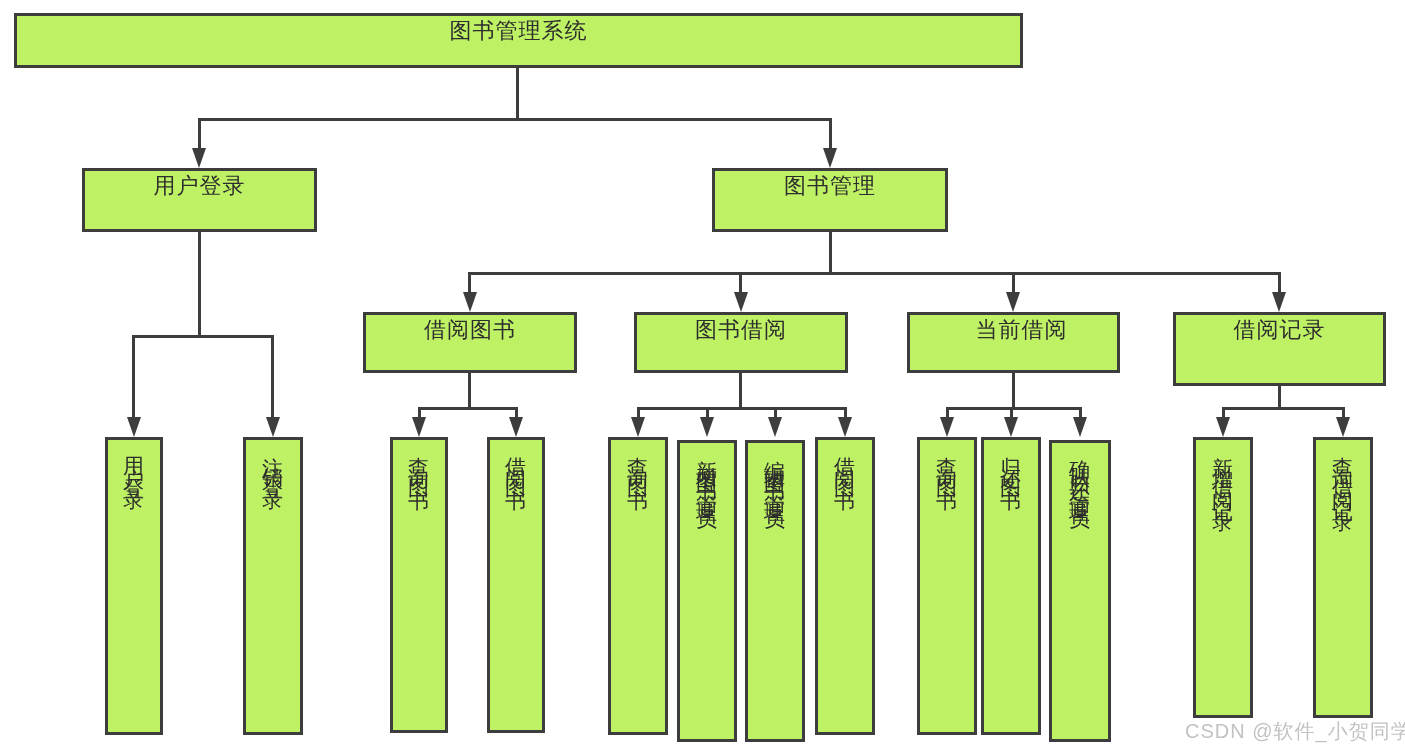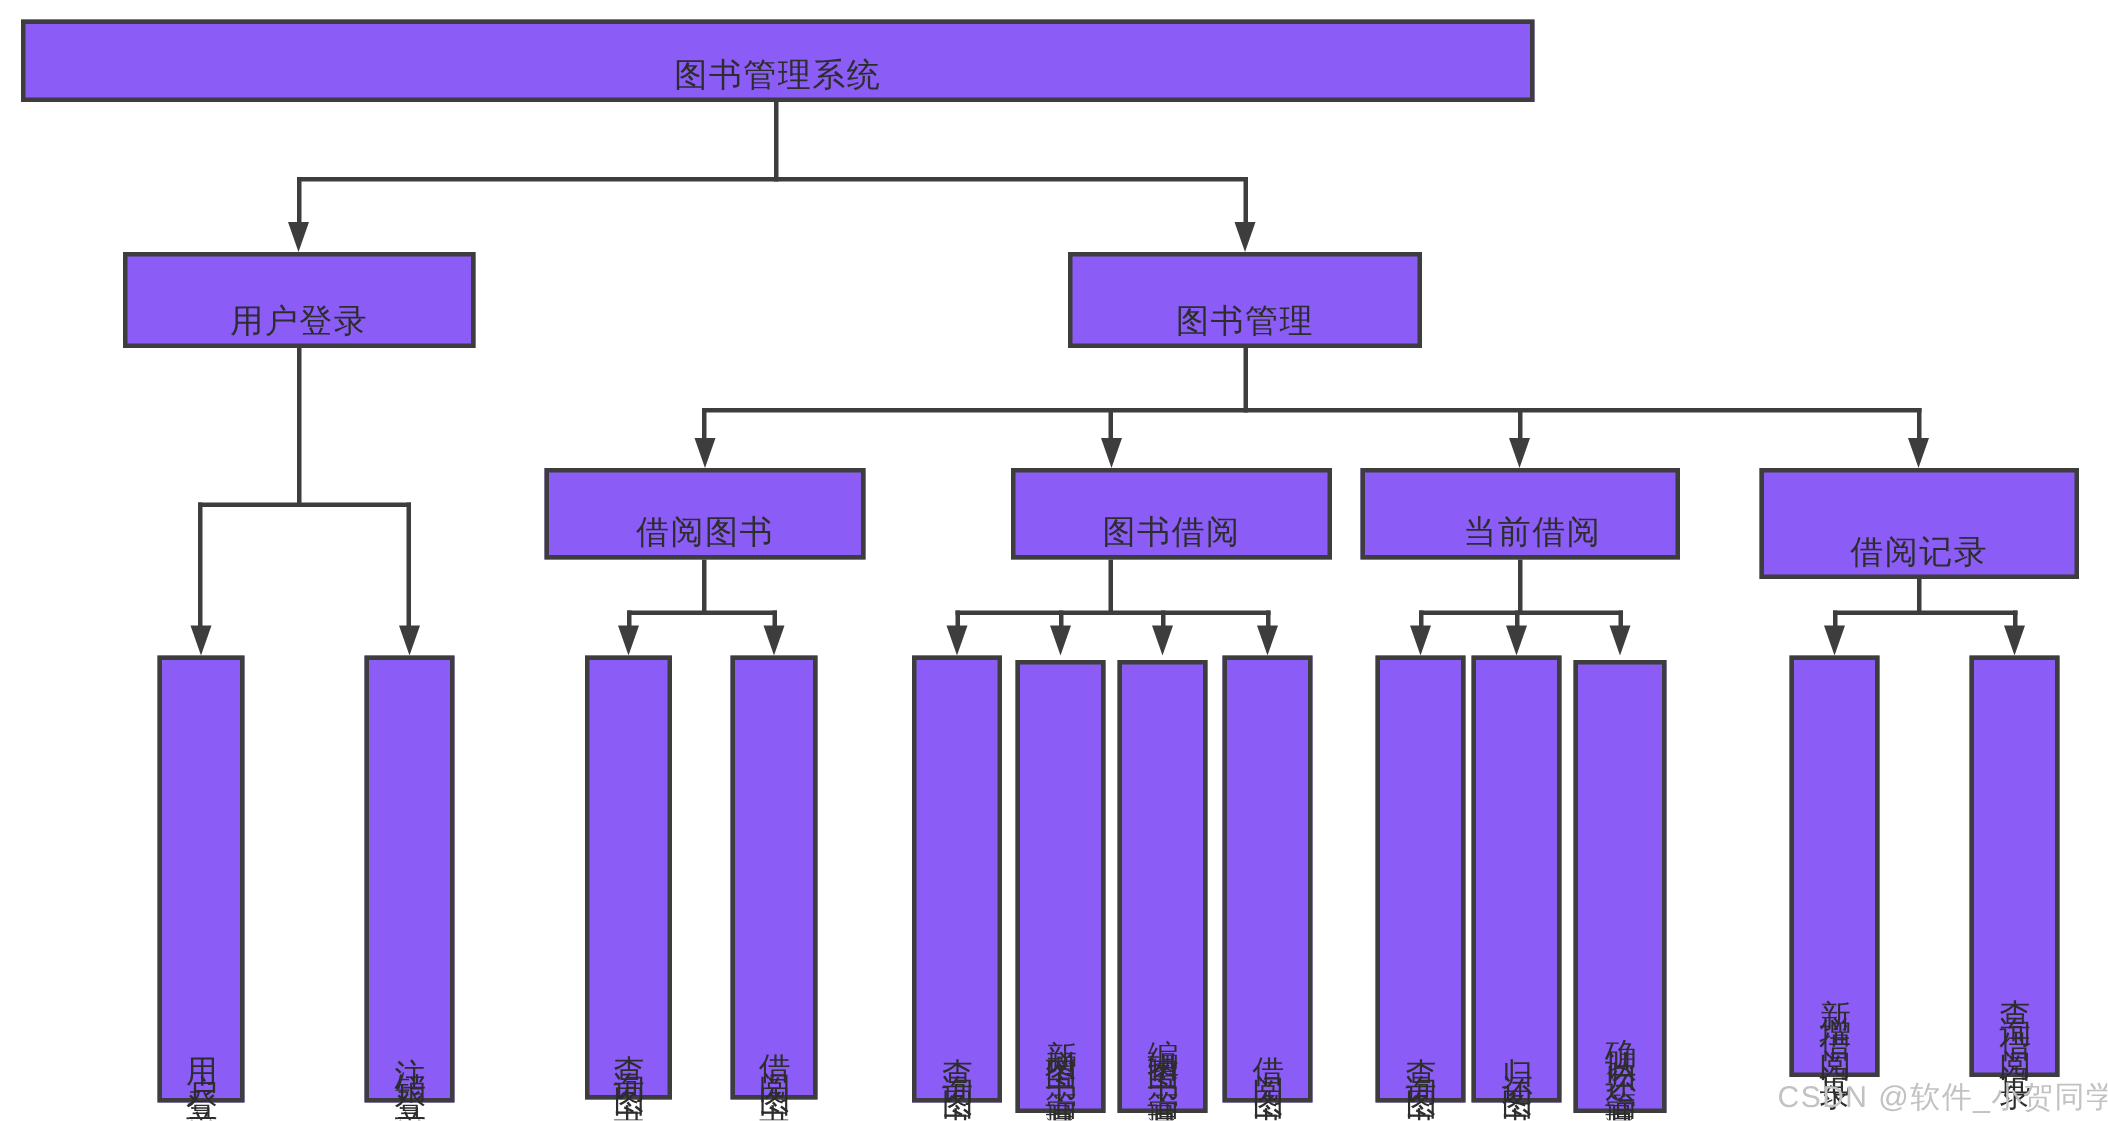--- a/index.html
+++ b/index.html
@@ -1,22 +1,22 @@
 <!DOCTYPE html>
 <html><head>
 <meta charset="utf-8">
 <style>
   html,body{margin:0;padding:0;background:#ffffff;}
   #canvas{
     position:relative;width:1405px;height:747px;background:#ffffff;overflow:hidden;
     font-family:"Liberation Sans","DejaVu Sans",sans-serif;color:#2d2d2d;
   }
   .box{
-    position:absolute;background:#8b5cf6;border:3px solid #3d3d3d;box-sizing:border-box;
-    display:flex;align-items:flex-end;justify-content:center;
+    position:absolute;background:#bef264;border:3px solid #3d3d3d;box-sizing:border-box;
+    display:flex;align-items:flex-start;justify-content:center;
   }
   .hbox{font-size:22px;letter-spacing:1px;white-space:nowrap;}
   .vbox span{
     writing-mode:vertical-rl;text-orientation:mixed;
     font-size:21px;letter-spacing:11px;line-height:1;white-space:nowrap;
   }
   .vbox.tight span{letter-spacing:7px;}
   .hline,.vline{position:absolute;background:#3d3d3d;}
   .hline{height:3px;}
   .vline{width:3px;}
@@ -101,21 +101,21 @@
   <div class="box hbox" style="left:82px;top:168px;width:235px;height:64px;">
     <span>用户登录</span>
   </div>
   <div class="box hbox" style="left:712px;top:168px;width:236px;height:64px;">
     <span>图书管理</span>
   </div>
 
   <div class="box hbox" style="left:363px;top:312px;width:214px;height:61px;">
     <span>借阅图书</span>
   </div>
-  <div class="box hbox" style="left:634px;top:312px;width:214px;height:61px;margin-left:40px;">
+  <div class="box hbox" style="left:634px;top:312px;width:214px;height:61px;">
     <span>图书借阅</span>
   </div>
   <div class="box hbox" style="left:907px;top:312px;width:213px;height:61px;padding-left:16px;">
     <span>当前借阅</span>
   </div>
   <div class="box hbox" style="left:1173px;top:312px;width:213px;height:74px;">
     <span>借阅记录</span>
   </div>
 
   <div class="box vbox" style="left:105px;top:437px;width:58px;height:298px;">

